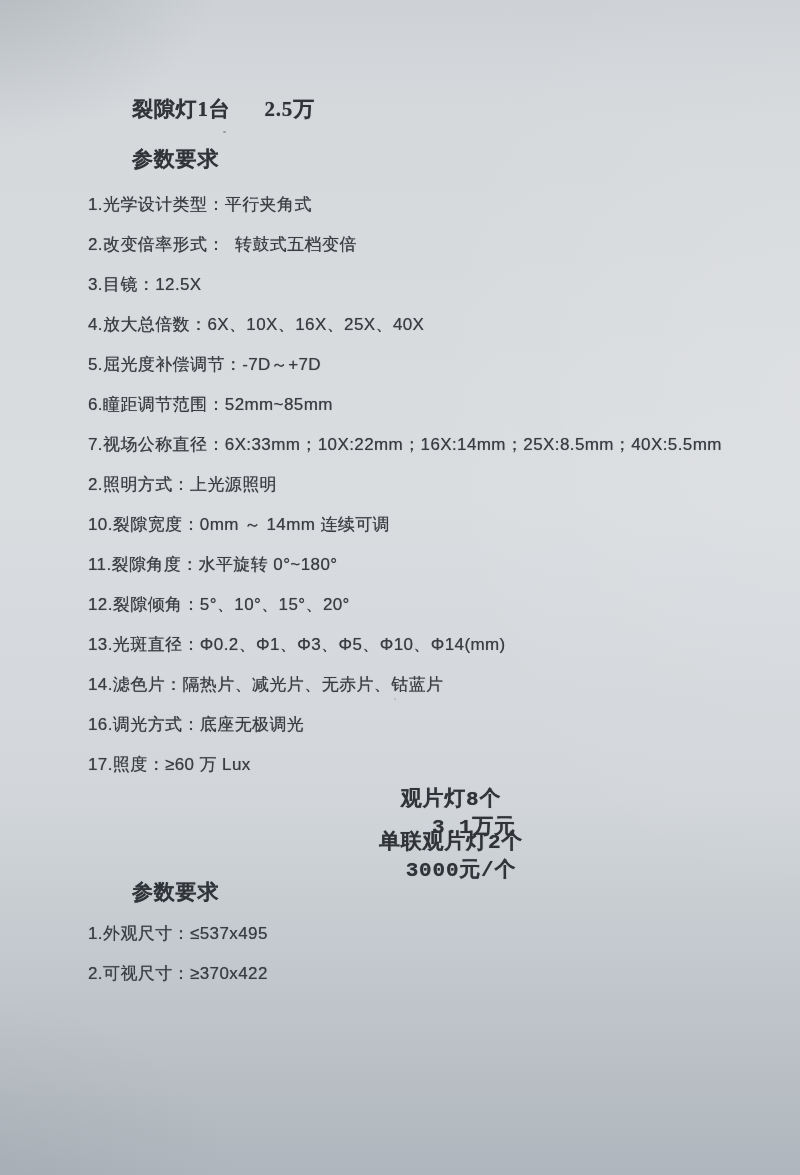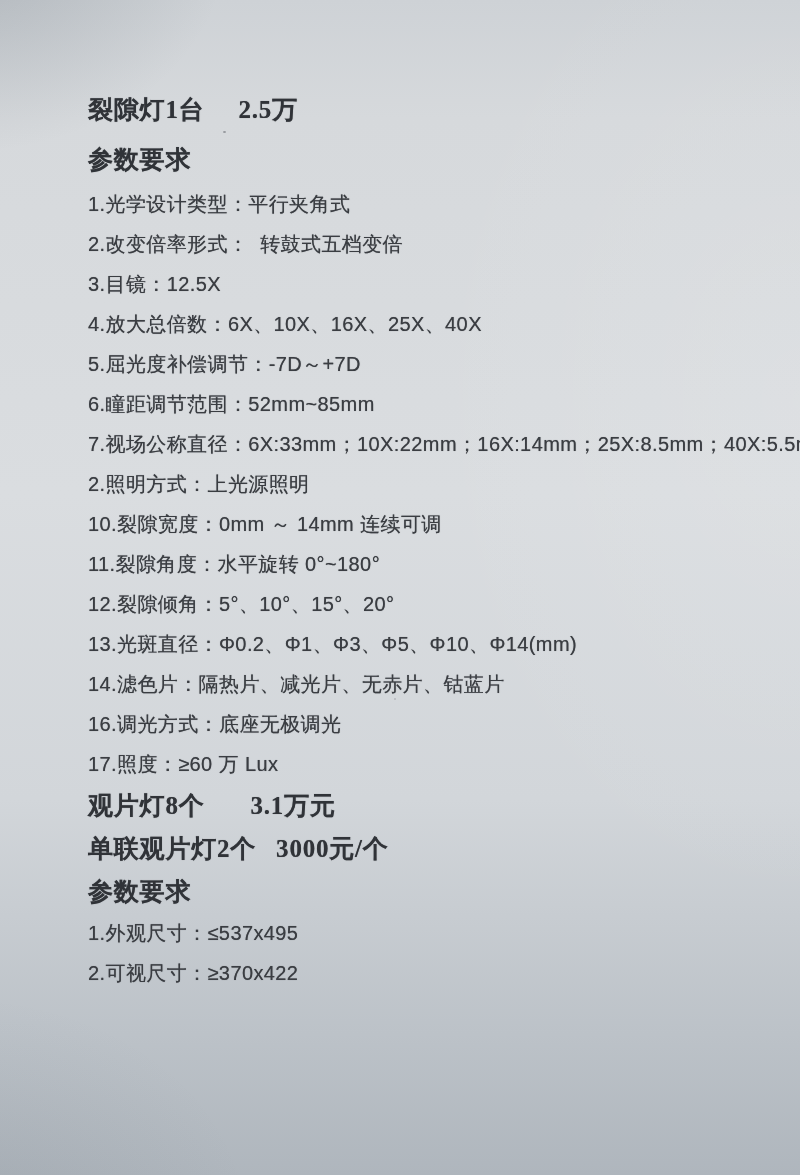--- a/index.html
+++ b/index.html
@@ -22,36 +22,38 @@
     position: absolute;
     left: 88px;
     top: 84px;
     right: 30px;
   }
   .line {
     display: flex;
     align-items: center;
     height: 40px;
     font-family: "Liberation Sans", sans-serif;
-    font-size: 20px;
+    font-size: 17px;
     color: #3a3d42;
     letter-spacing: 0.4px;
     white-space: pre;
     text-shadow: 0 0 0.7px rgba(58, 61, 66, 0.75);
   }
   .heading {
     height: 50px;
-    font-size: 25px;
+    font-size: 21px;
     font-weight: bold;
     color: #303338;
     font-family: "Liberation Serif", serif;
     letter-spacing: 0.8px;
+    margin-left: 44px;
   }
   .heading.sans {
-    font-family: Liberation Serif, serif;
+    font-family: Liberation Mono, monospace;
+    flex-direction: column;
   }
   .bottom-block {
     height: 43px;
   }
   .serif {
     font-family: Liberation Sans, sans-serif;
   }
   .gap-price-1 { margin-left: 34px; }
   .gap-price-2 { margin-left: 46px; }
   .gap-price-3 { margin-left: 20px; }

